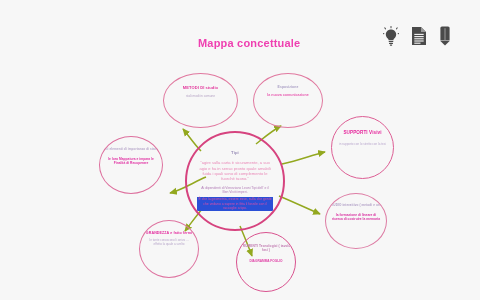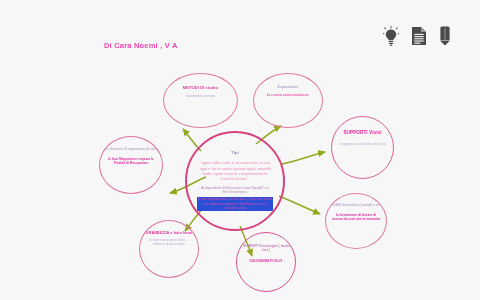--- a/index.html
+++ b/index.html
@@ -108,21 +108,21 @@
   #b-bot2 .t{font-size:3.2px;color:#c079b0;margin-bottom:7px;}
   #b-bot2 .b{font-size:3.2px;color:#e040a6;width:42px;font-weight:bold;}
 
   svg.links{position:absolute;inset:0;pointer-events:none;}
 </style>
 </head>
 <body>
 
 <div id="canvas">
 
-  <div class="author">Di Cara Noemi , V A</div>
+  <div class="maintitle">Mappa concettuale</div>
 
   <div class="tools">
     <span>
       <svg width="16" height="20" viewBox="0 0 16 20">
         <g fill="#4a4a4a">
           <path d="M8 3.4c-3 0-5.2 2.2-5.2 5 0 2 1.2 3.3 2 4.2.5.6.8 1 .8 1.6h4.8c0-.6.3-1 .8-1.6.8-.9 2-2.2 2-4.2 0-2.8-2.2-5-5.2-5z"></path>
           <rect x="5.6" y="14.9" width="4.8" height="1.2" rx=".5"></rect>
           <rect x="6" y="16.7" width="4" height="1.2" rx=".5"></rect>
           <rect x="6.8" y="18.4" width="2.4" height="1.3" rx=".6"></rect>
           <rect x="7.5" y="0" width="1" height="2.3" rx=".5"></rect>

